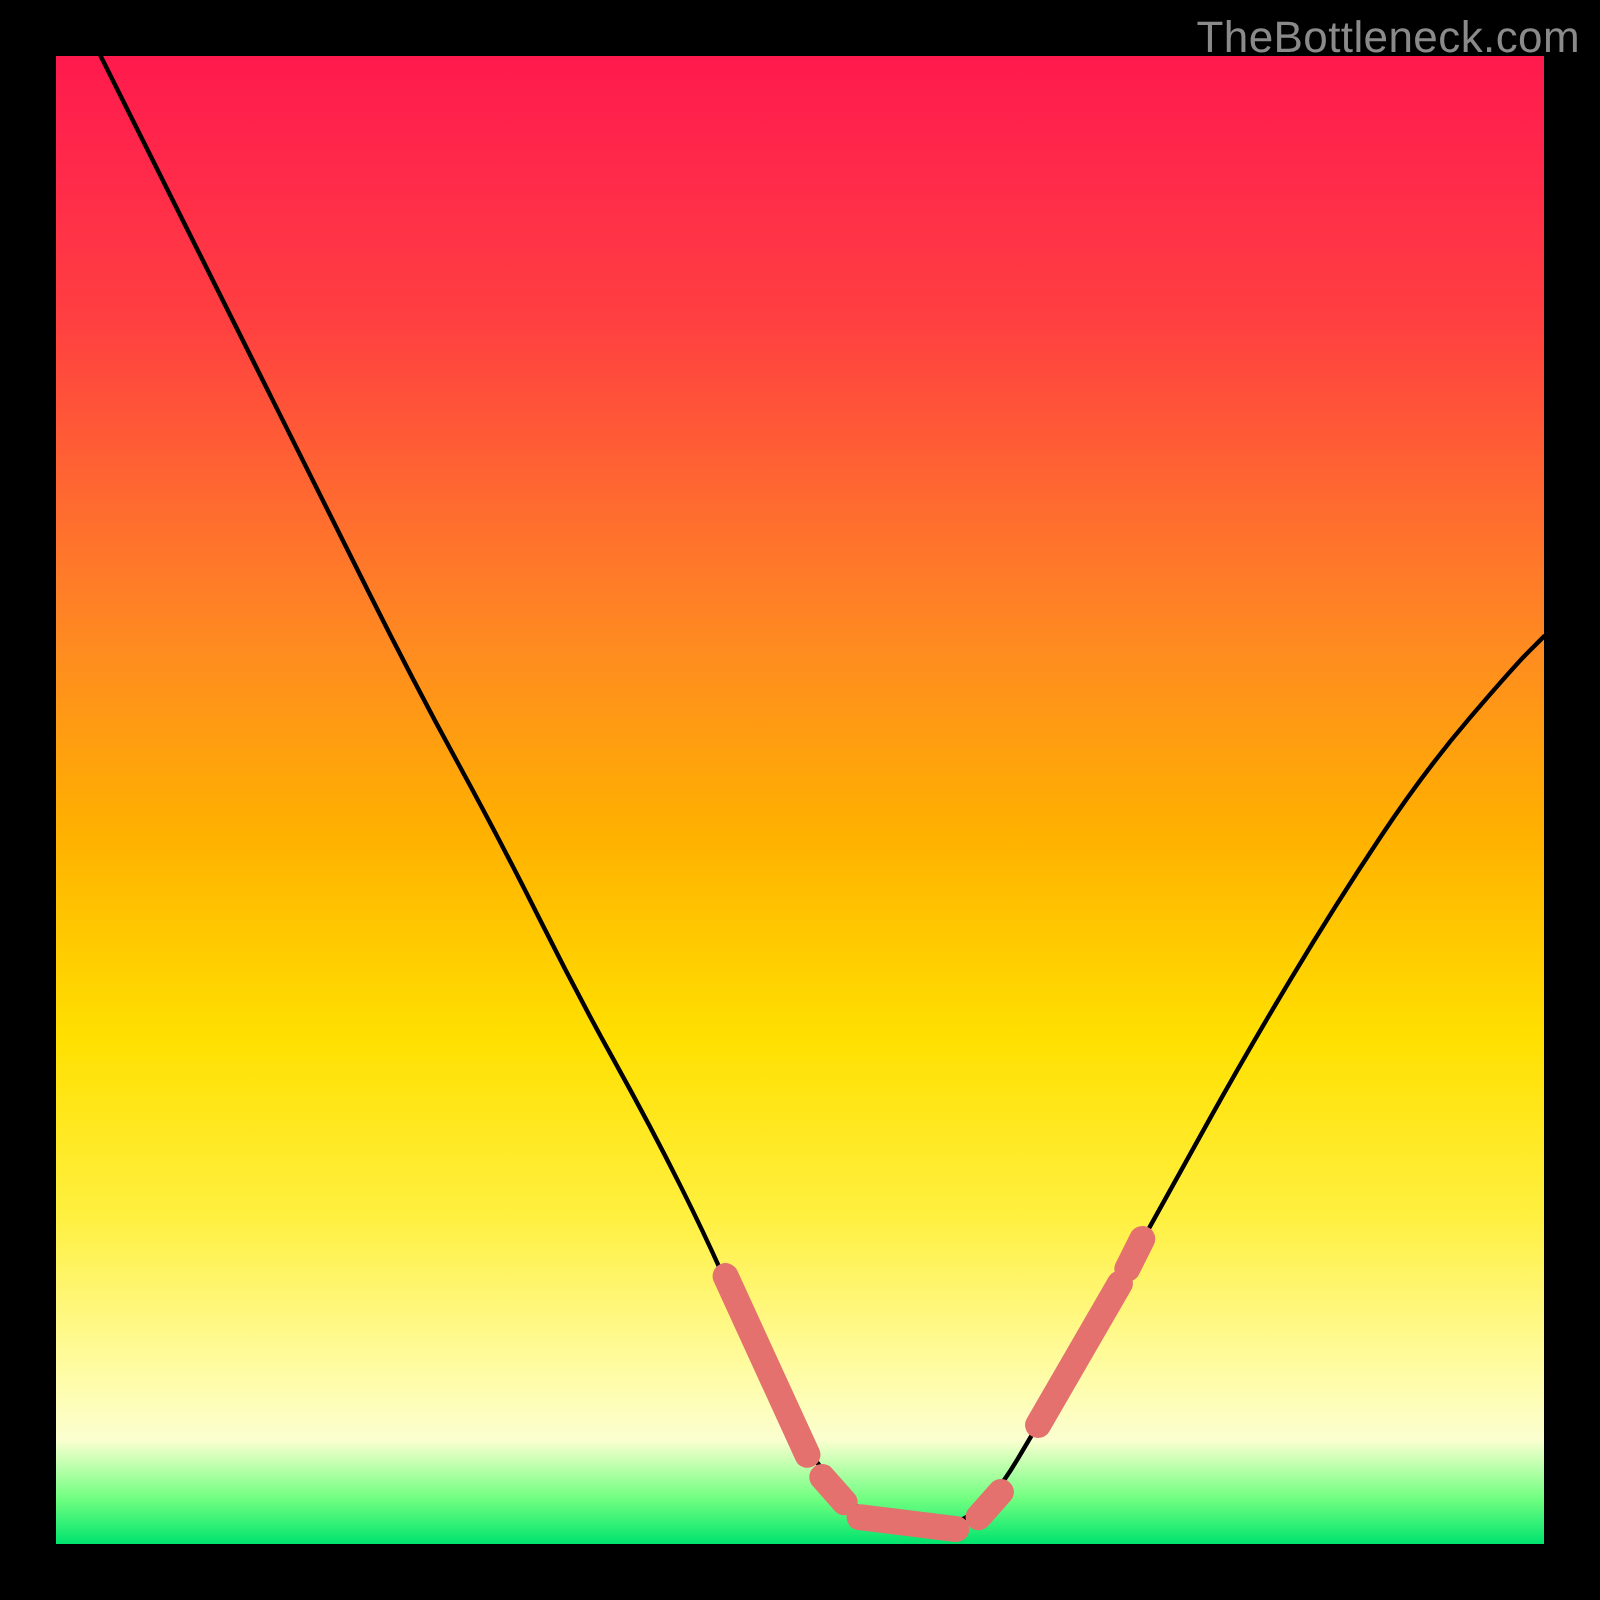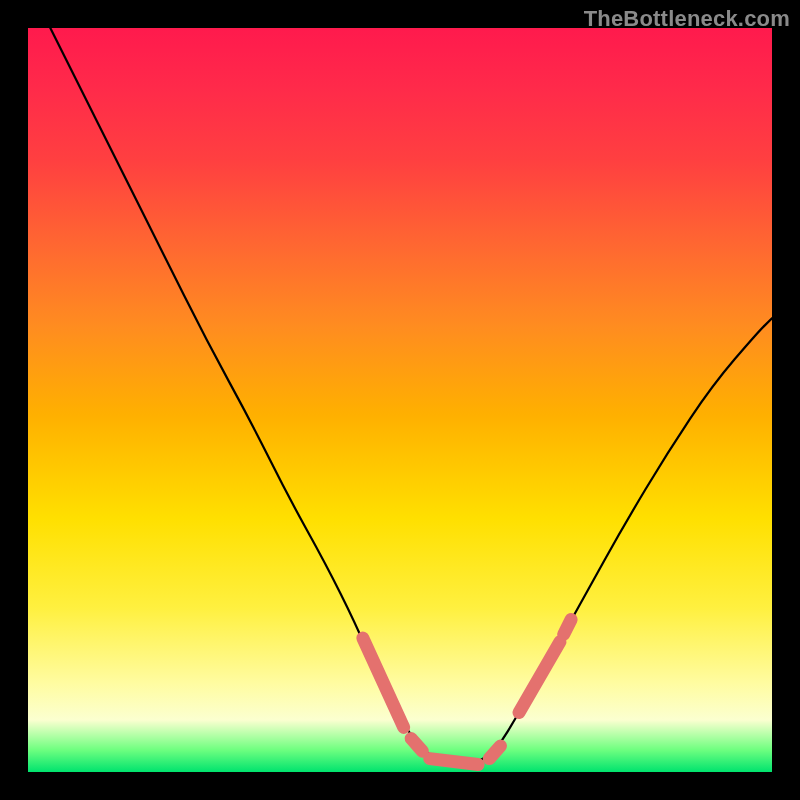--- a/index.html
+++ b/index.html
@@ -38,21 +38,20 @@
   }
   .watermark {
     position: absolute;
     top: 6px;
     right: 10px;
     font-family: Arial, Helvetica, sans-serif;
     font-size: 22px;
     color: #8a8a8a;
     letter-spacing: 0.2px;
     user-select: none;
-    font-weight: bold;
   }
   svg.curve-layer {
     position: absolute;
     left: 0;
     top: 0;
     width: 744px;
     height: 744px;
     overflow: visible;
   }
 </style>

